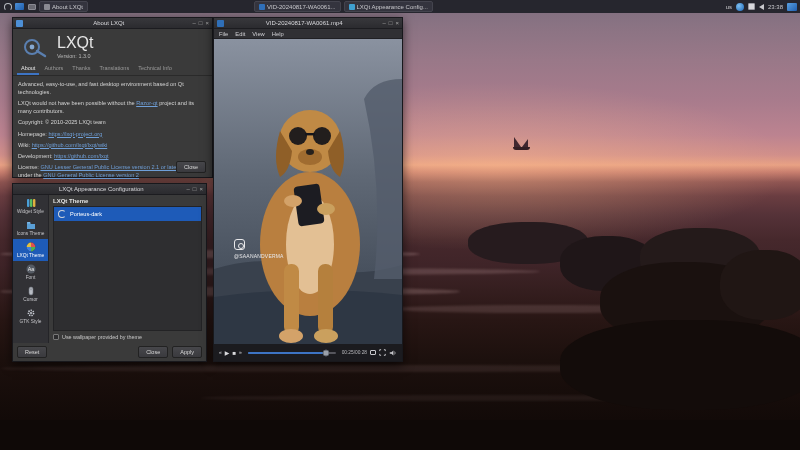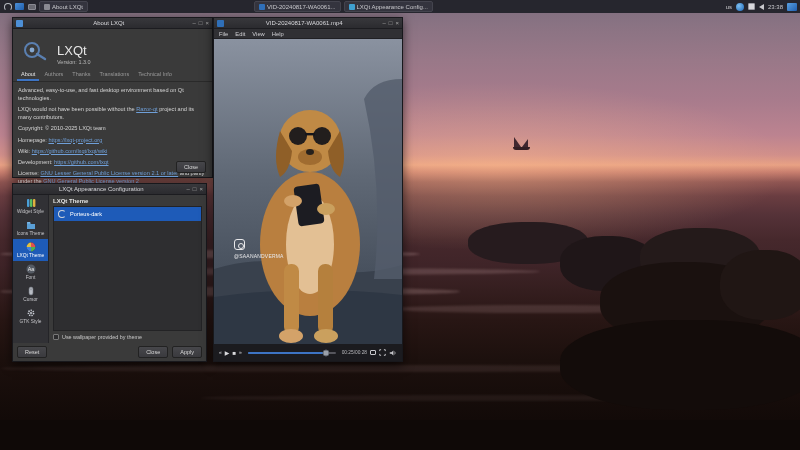--- a/index.html
+++ b/index.html
@@ -43,21 +43,21 @@
   .titlebar { height:11px; background:linear-gradient(180deg,#38383c,#2b2b2f); border-bottom:1px solid #1c1c20;
     display:flex; align-items:center; padding:0 3px; color:#d8d8dc; font-size:6px; }
   .titlebar .t-title { flex:1; text-align:center; white-space:nowrap; overflow:hidden; }
   .winbtns { display:flex; gap:3px; font-size:6px; color:#aaa; }
   .winbtns span { line-height:6px; }
   .t-ico { width:7px; height:7px; border-radius:1px; margin-right:2px; flex:0 0 auto; }
 
   
   .about-head { padding:5px 6px 4px 10px; display:flex; align-items:center; gap:8px; }
   .lxqt-logo { width:26px; height:22px; flex:0 0 auto; }
-  .about-appname { font-size:13px; color:#e6e6e6;margin-top:9px; }
+  .about-appname { font-size:16px; color:#e6e6e6; }
   .about-version { font-size:5.5px; color:#b8b8b8; margin-top:1px; }
   .tabs { display:flex; gap:1px; padding:0 4px; border-bottom:1px solid #2a2a2a; }
   .tab { font-size:5.5px; color:#9a9a9a; padding:2px 4px 2px; white-space:nowrap; }
   .tab.active { color:#e8e8e8; border-bottom:2px solid #3d74c4; }
   .about-body { padding:4px 5px; font-size:5.6px; line-height:1.45; color:#d4d4d4; }
   .about-body p { margin-bottom:3px; }
   a.lnk { color:#6f9fd8; text-decoration:underline; }
   .btn { display:inline-block; background:linear-gradient(180deg,#47474b,#3a3a3e); border:1px solid #222;
     border-radius:2px; color:#d8d8d8; font-size:5.5px; padding:2px 7px; }
   .about-foot { position:absolute; right:6px; bottom:4px; }

